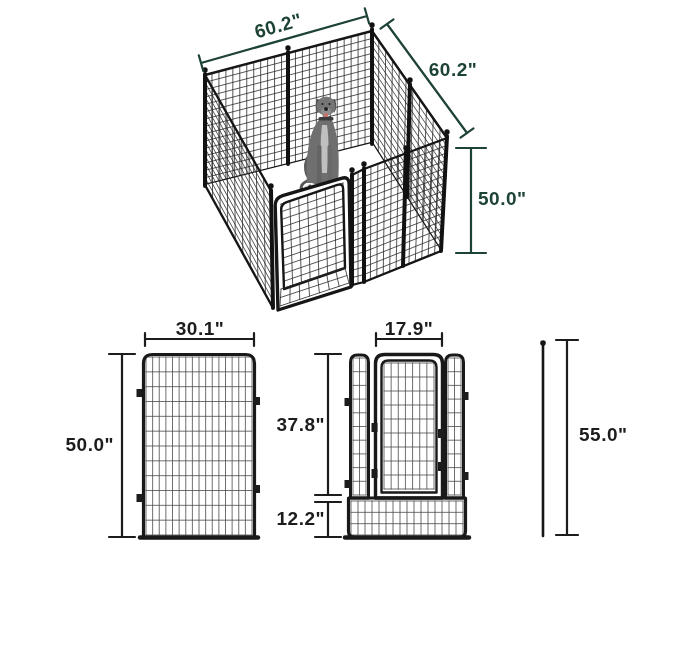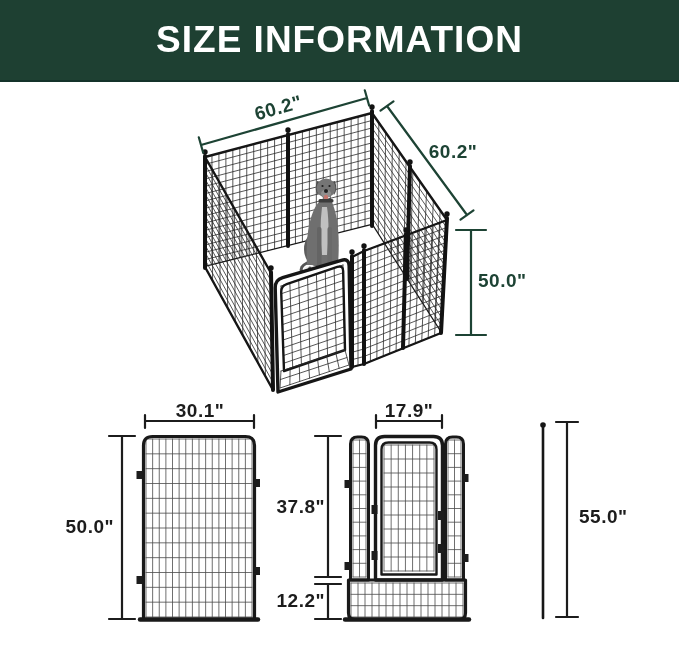--- a/index.html
+++ b/index.html
@@ -35,23 +35,20 @@
   .dim-k{fill:var(--ink);}
   .gdim{stroke:var(--dim-green);stroke-width:2.2;fill:none;stroke-linecap:round;}
   .kdim{stroke:var(--ink);stroke-width:2.2;fill:none;stroke-linecap:round;}
   .ink-fill{fill:var(--ink);}
 </style>
 </head>
 <body>
 
 <div class="page">
 
-  <header class="banner">
-    <h1>SIZE INFORMATION</h1>
-  </header>
 
 
   <svg id="diagram" width="679" height="540" viewBox="0 115 679 540">
 
     <g>
       <g id="wall-ne">
           <line x1="372" y1="146" x2="372" y2="258" style="stroke: rgb(43, 43, 43); stroke-width: 0.8; stroke-linecap: round;"></line>
           <line x1="378.8181818181818" y1="155.72727272727272" x2="378.27272727272725" y2="267.8181818181818" style="stroke: rgb(43, 43, 43); stroke-width: 0.8; stroke-linecap: round;"></line>
           <line x1="385.6363636363636" y1="165.45454545454547" x2="384.54545454545456" y2="277.6363636363636" style="stroke: rgb(43, 43, 43); stroke-width: 0.8; stroke-linecap: round;"></line>
           <line x1="392.45454545454544" y1="175.1818181818182" x2="390.8181818181818" y2="287.45454545454544" style="stroke: rgb(43, 43, 43); stroke-width: 0.8; stroke-linecap: round;"></line>

